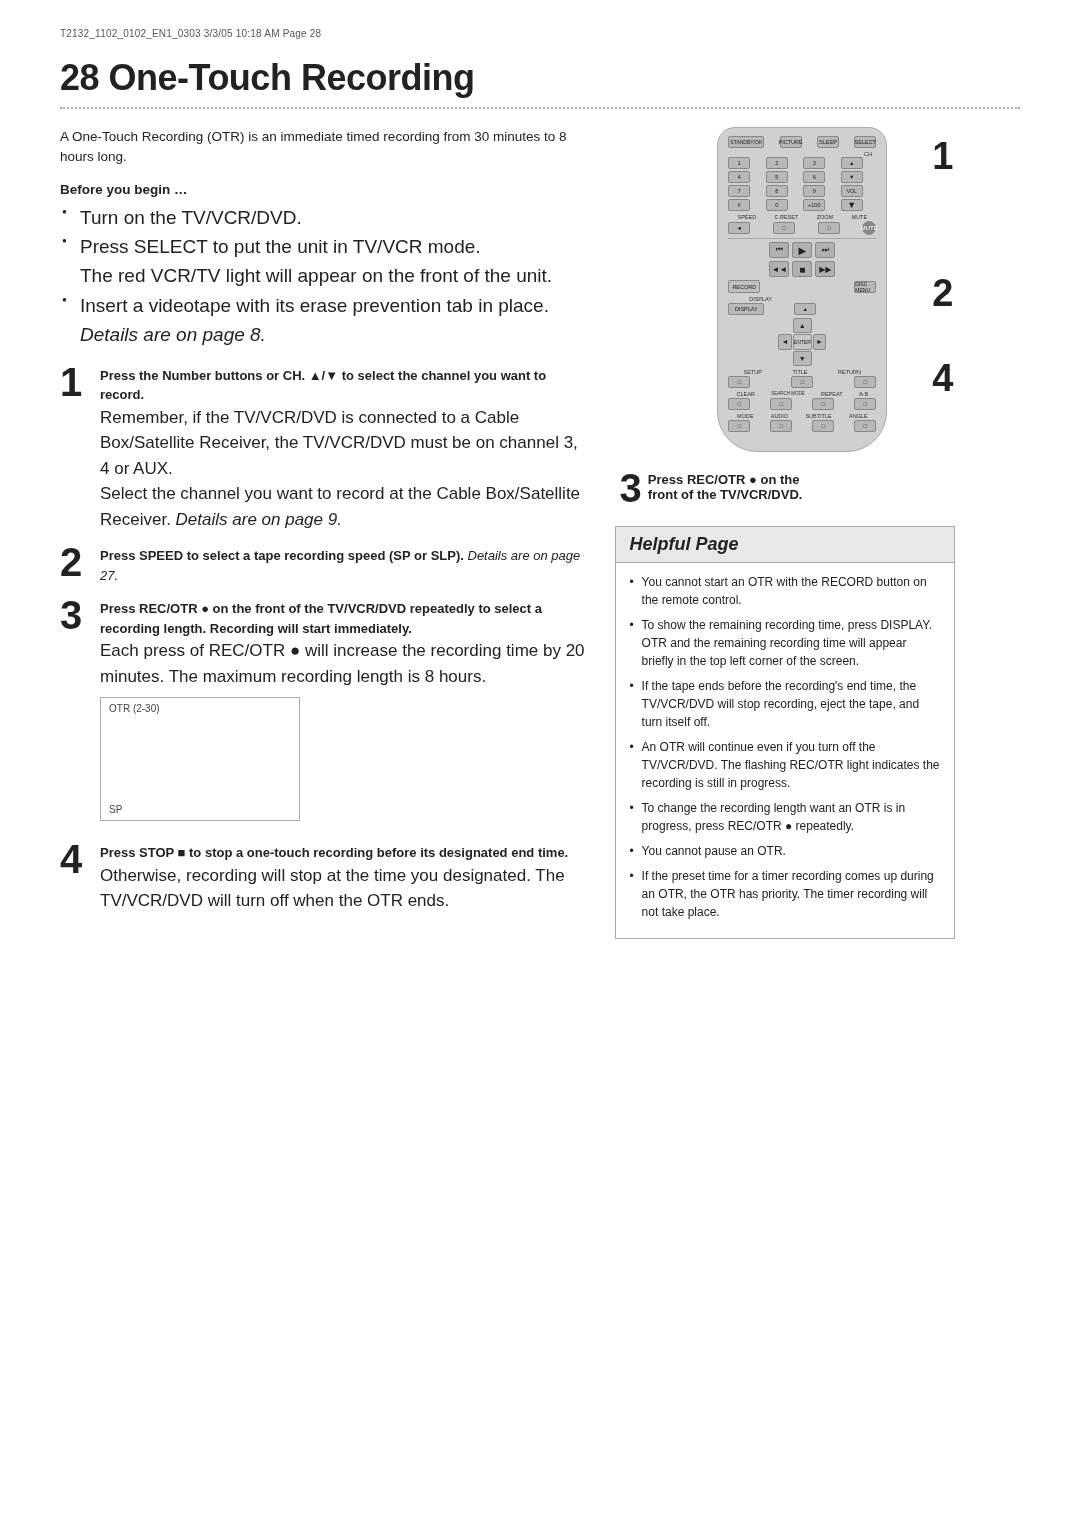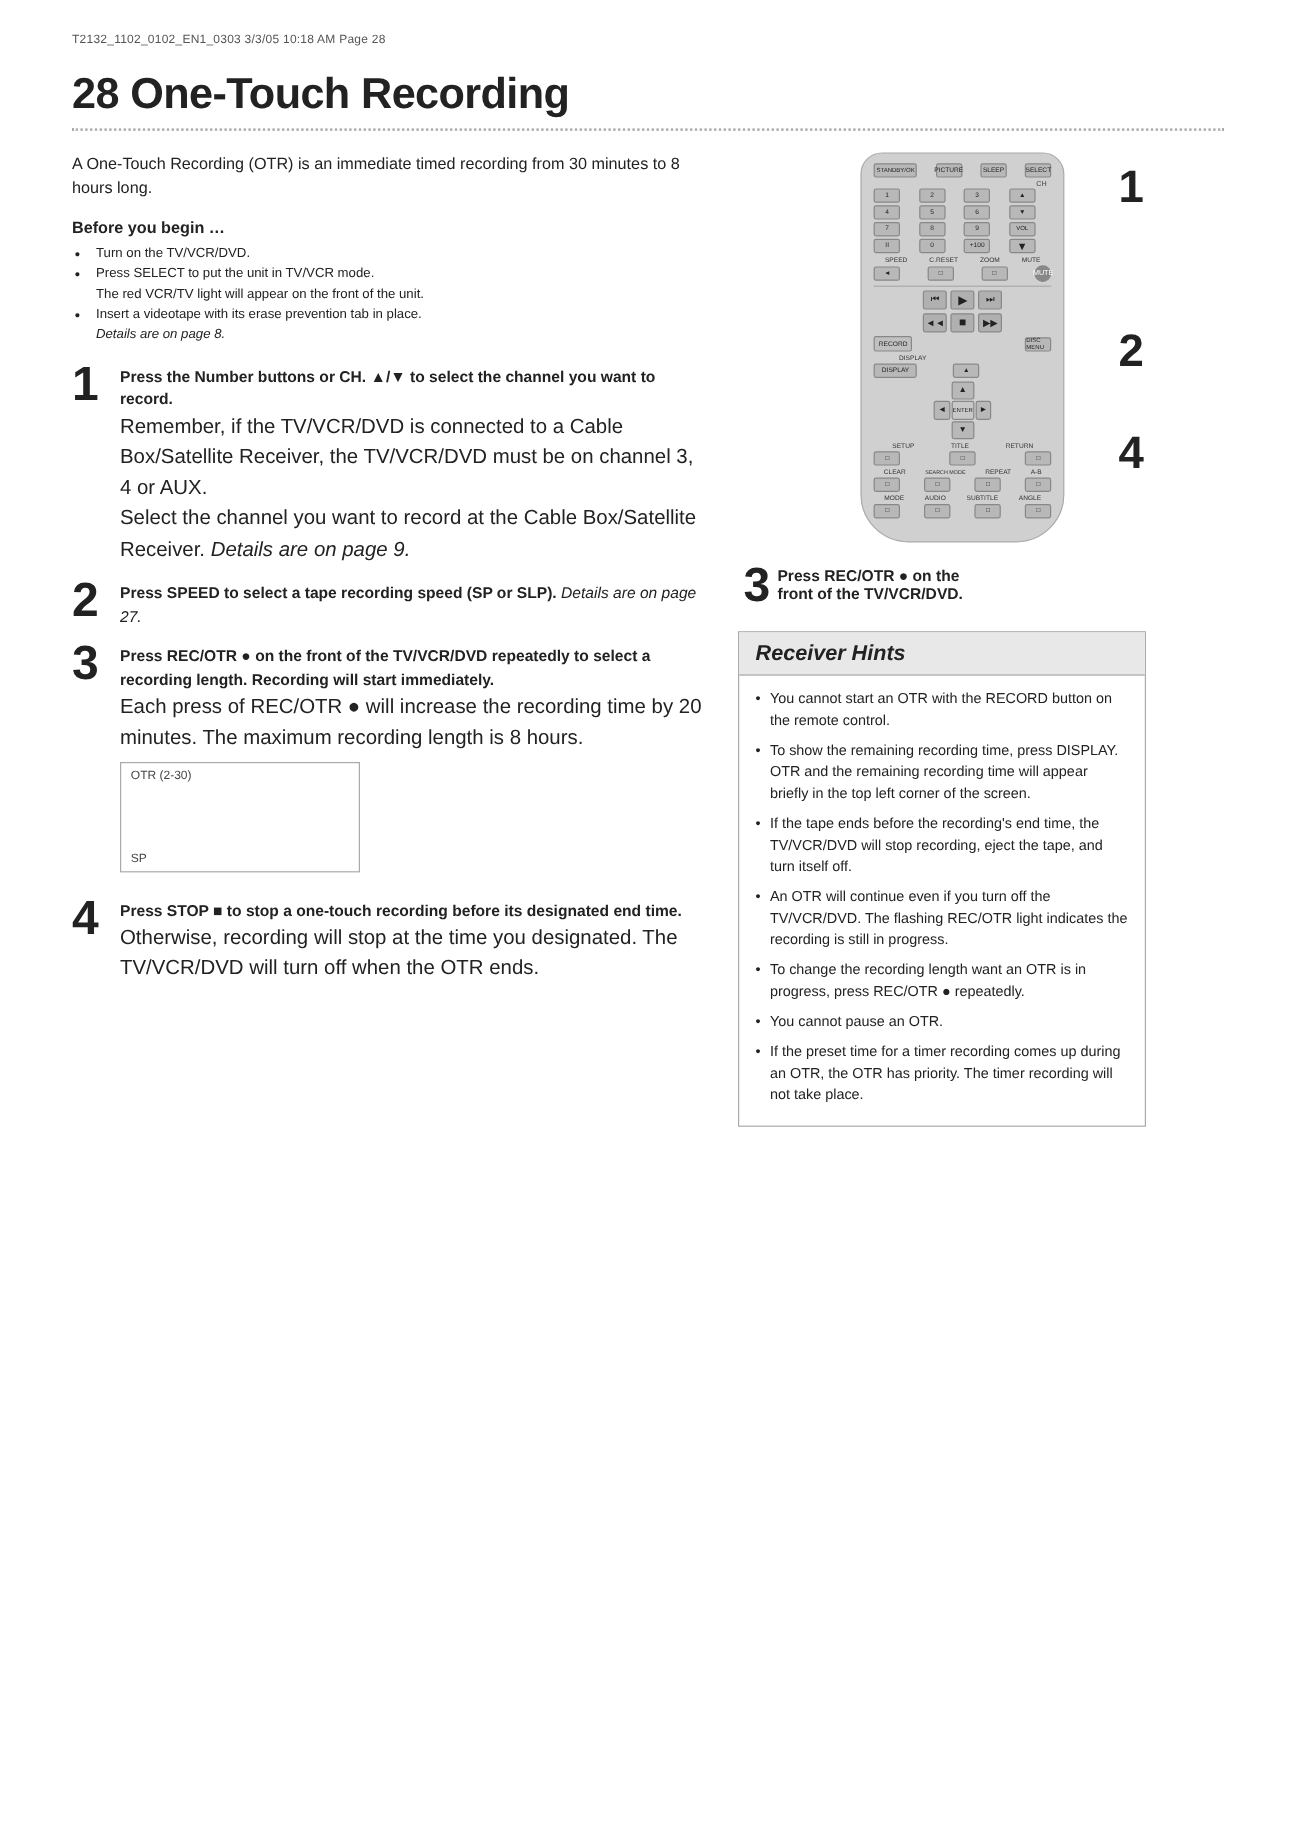--- a/index.html
+++ b/index.html
@@ -60,21 +60,21 @@
       font-size: 13.5px;
       font-weight: bold;
       margin-bottom: 6px;
     }
     .bullet-list {
       list-style: none;
       margin-bottom: 16px;
       padding-left: 2px;
     }
     .bullet-list li {
-      font-size: 11px;
+      font-size: 19px;
       line-height: 1.55;
       padding-left: 18px;
       position: relative;
     }
     .bullet-list li::before {
       content: "●";
       font-size: 8px;
       position: absolute;
       left: 0;
       top: 3px;
@@ -108,21 +108,21 @@
       font-weight: bold;
       line-height: 1.5;
     }
     .step-content .step-title em {
       font-style: italic;
       font-weight: normal;
     }
     .screen-box {
       border: 1px solid #aaa;
       width: 200px;
-      height: 92px;
+      height: 124px;
       margin: 8px 0 8px 0;
       padding: 6px 8px;
       font-size: 11px;
       color: #444;
       position: relative;
     }
     .screen-box .otr-label {
       position: absolute;
       top: 5px;
       left: 8px;
@@ -505,21 +505,21 @@
 
         </div>
       </div>
 
       <div class="right-step3-wrap" style="margin-top:16px; margin-left:0; align-self:flex-start;">
         <div class="step3-right-num">3</div>
         <div style="font-size:13px; font-weight:bold; padding-top:4px;">Press REC/OTR ● on the<br>front of the TV/VCR/DVD.</div>
       </div>
 
       <div class="helpful-hints">
-        <div class="hh-title">Receiver Hints</div>
+        <div class="hh-title">Helpful Page</div>
         <div class="hh-content">
           <ul>
             <li>You cannot start an OTR with the RECORD button on the remote control.</li>
             <li>To show the remaining recording time, press DISPLAY. OTR and the remaining recording time will appear briefly in the top left corner of the screen.</li>
             <li>If the tape ends before the recording's end time, the TV/VCR/DVD will stop recording, eject the tape, and turn itself off.</li>
             <li>An OTR will continue even if you turn off the TV/VCR/DVD. The flashing REC/OTR light indicates the recording is still in progress.</li>
             <li>To change the recording length want an OTR is in progress, press  REC/OTR ● repeatedly.</li>
             <li>You cannot pause an OTR.</li>
             <li>If the preset time for a timer recording comes up during an OTR, the OTR has priority. The timer recording will not take place.</li>
           </ul>

